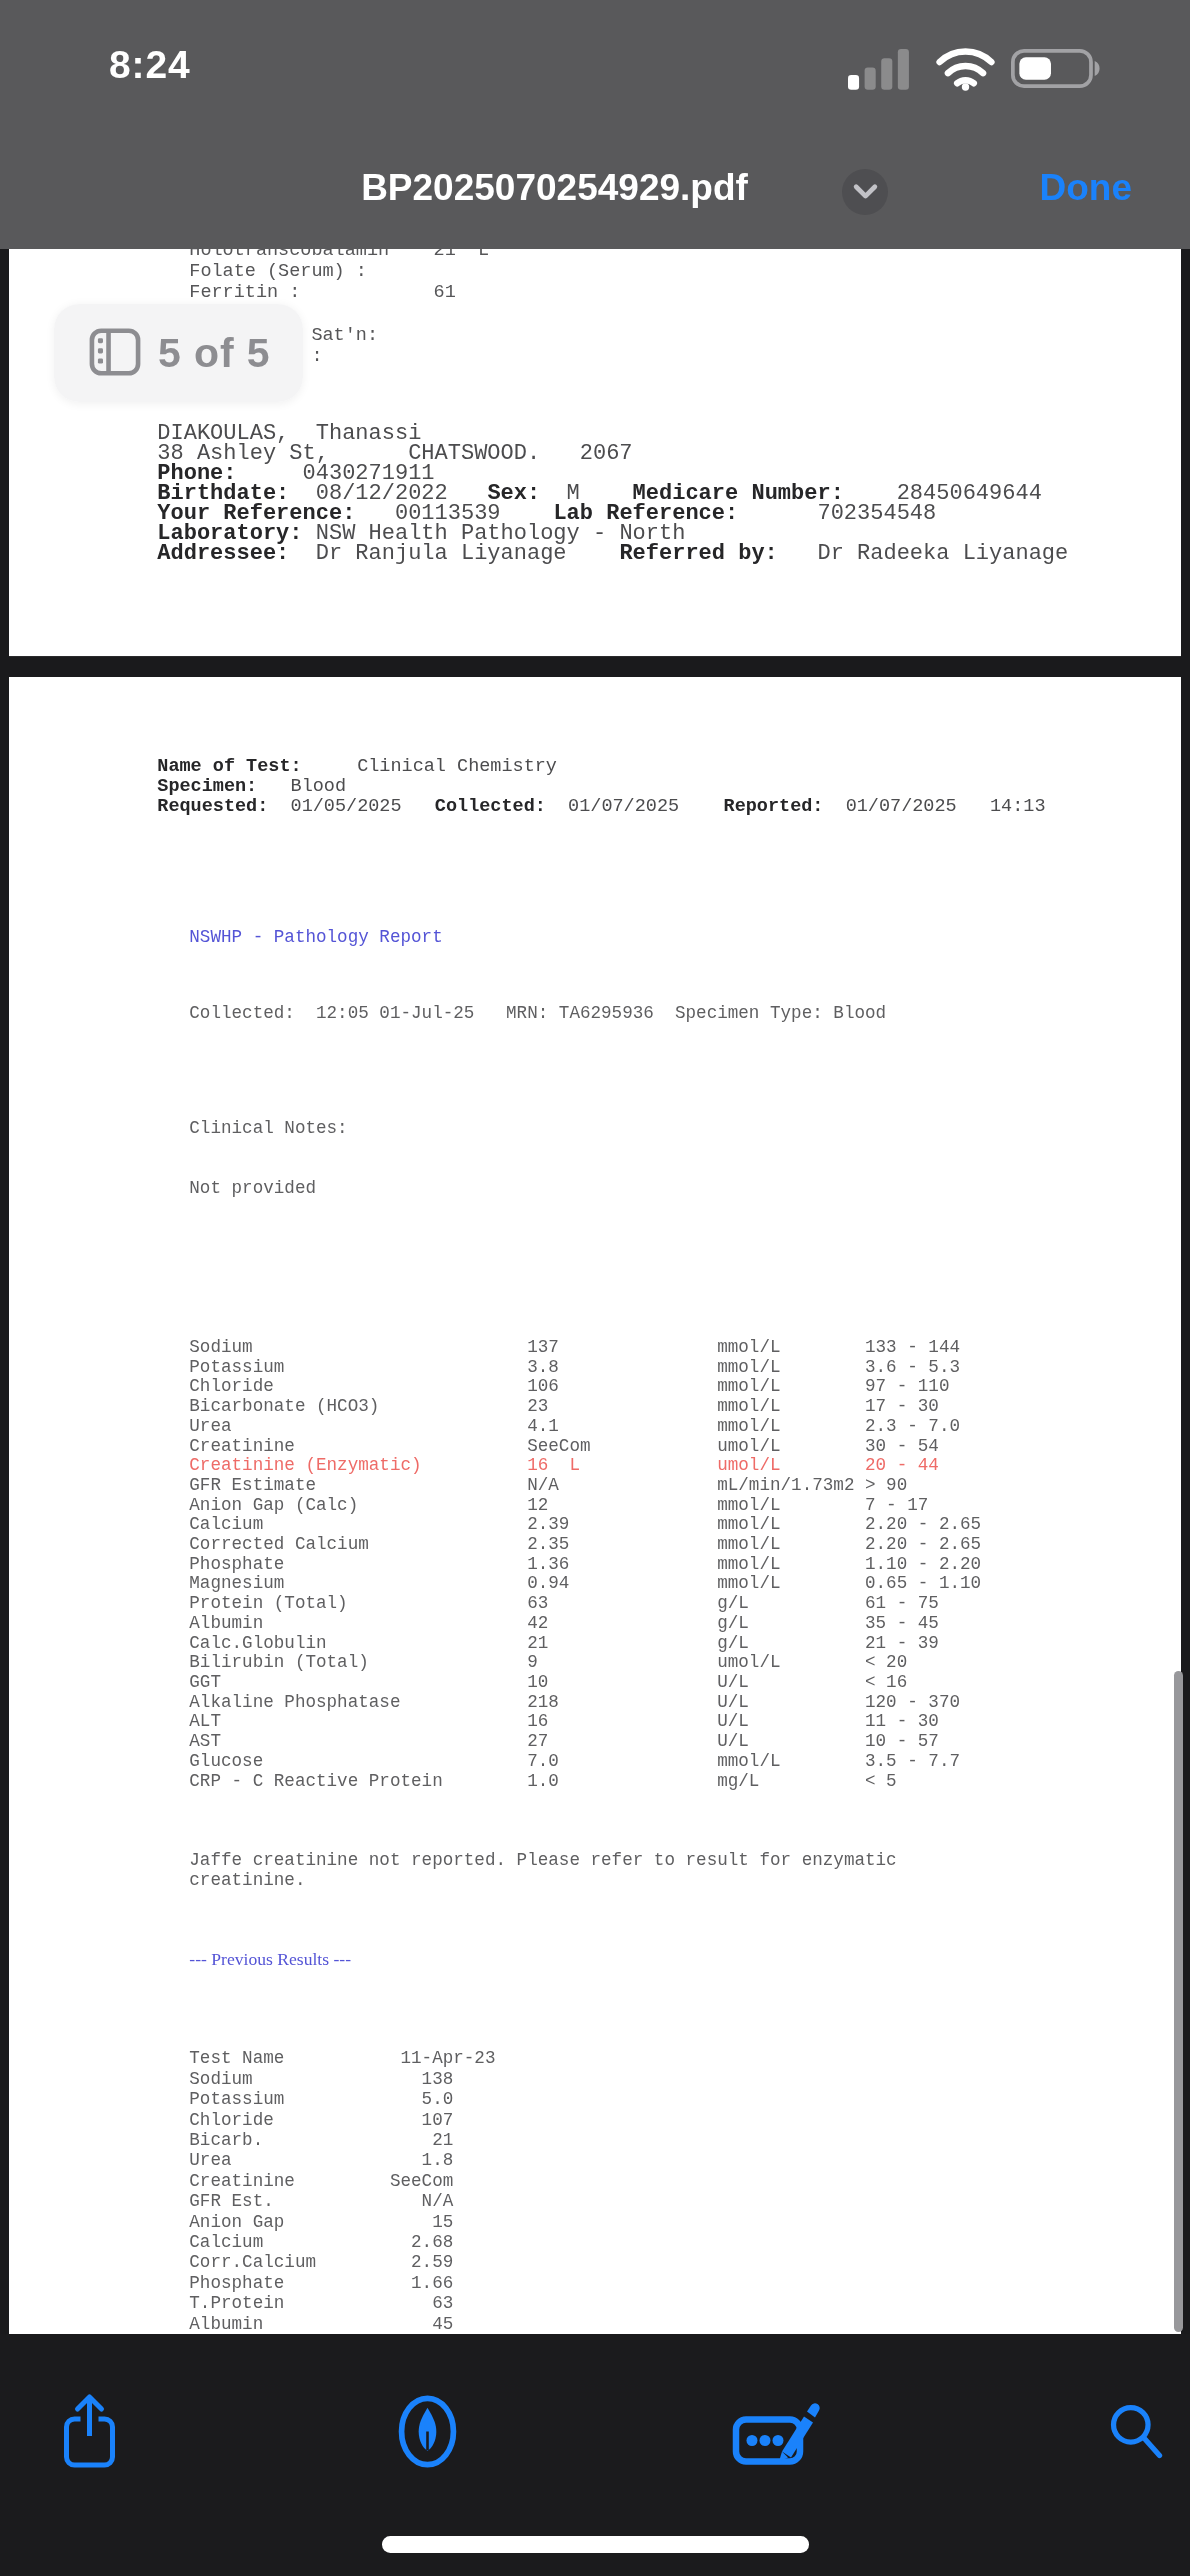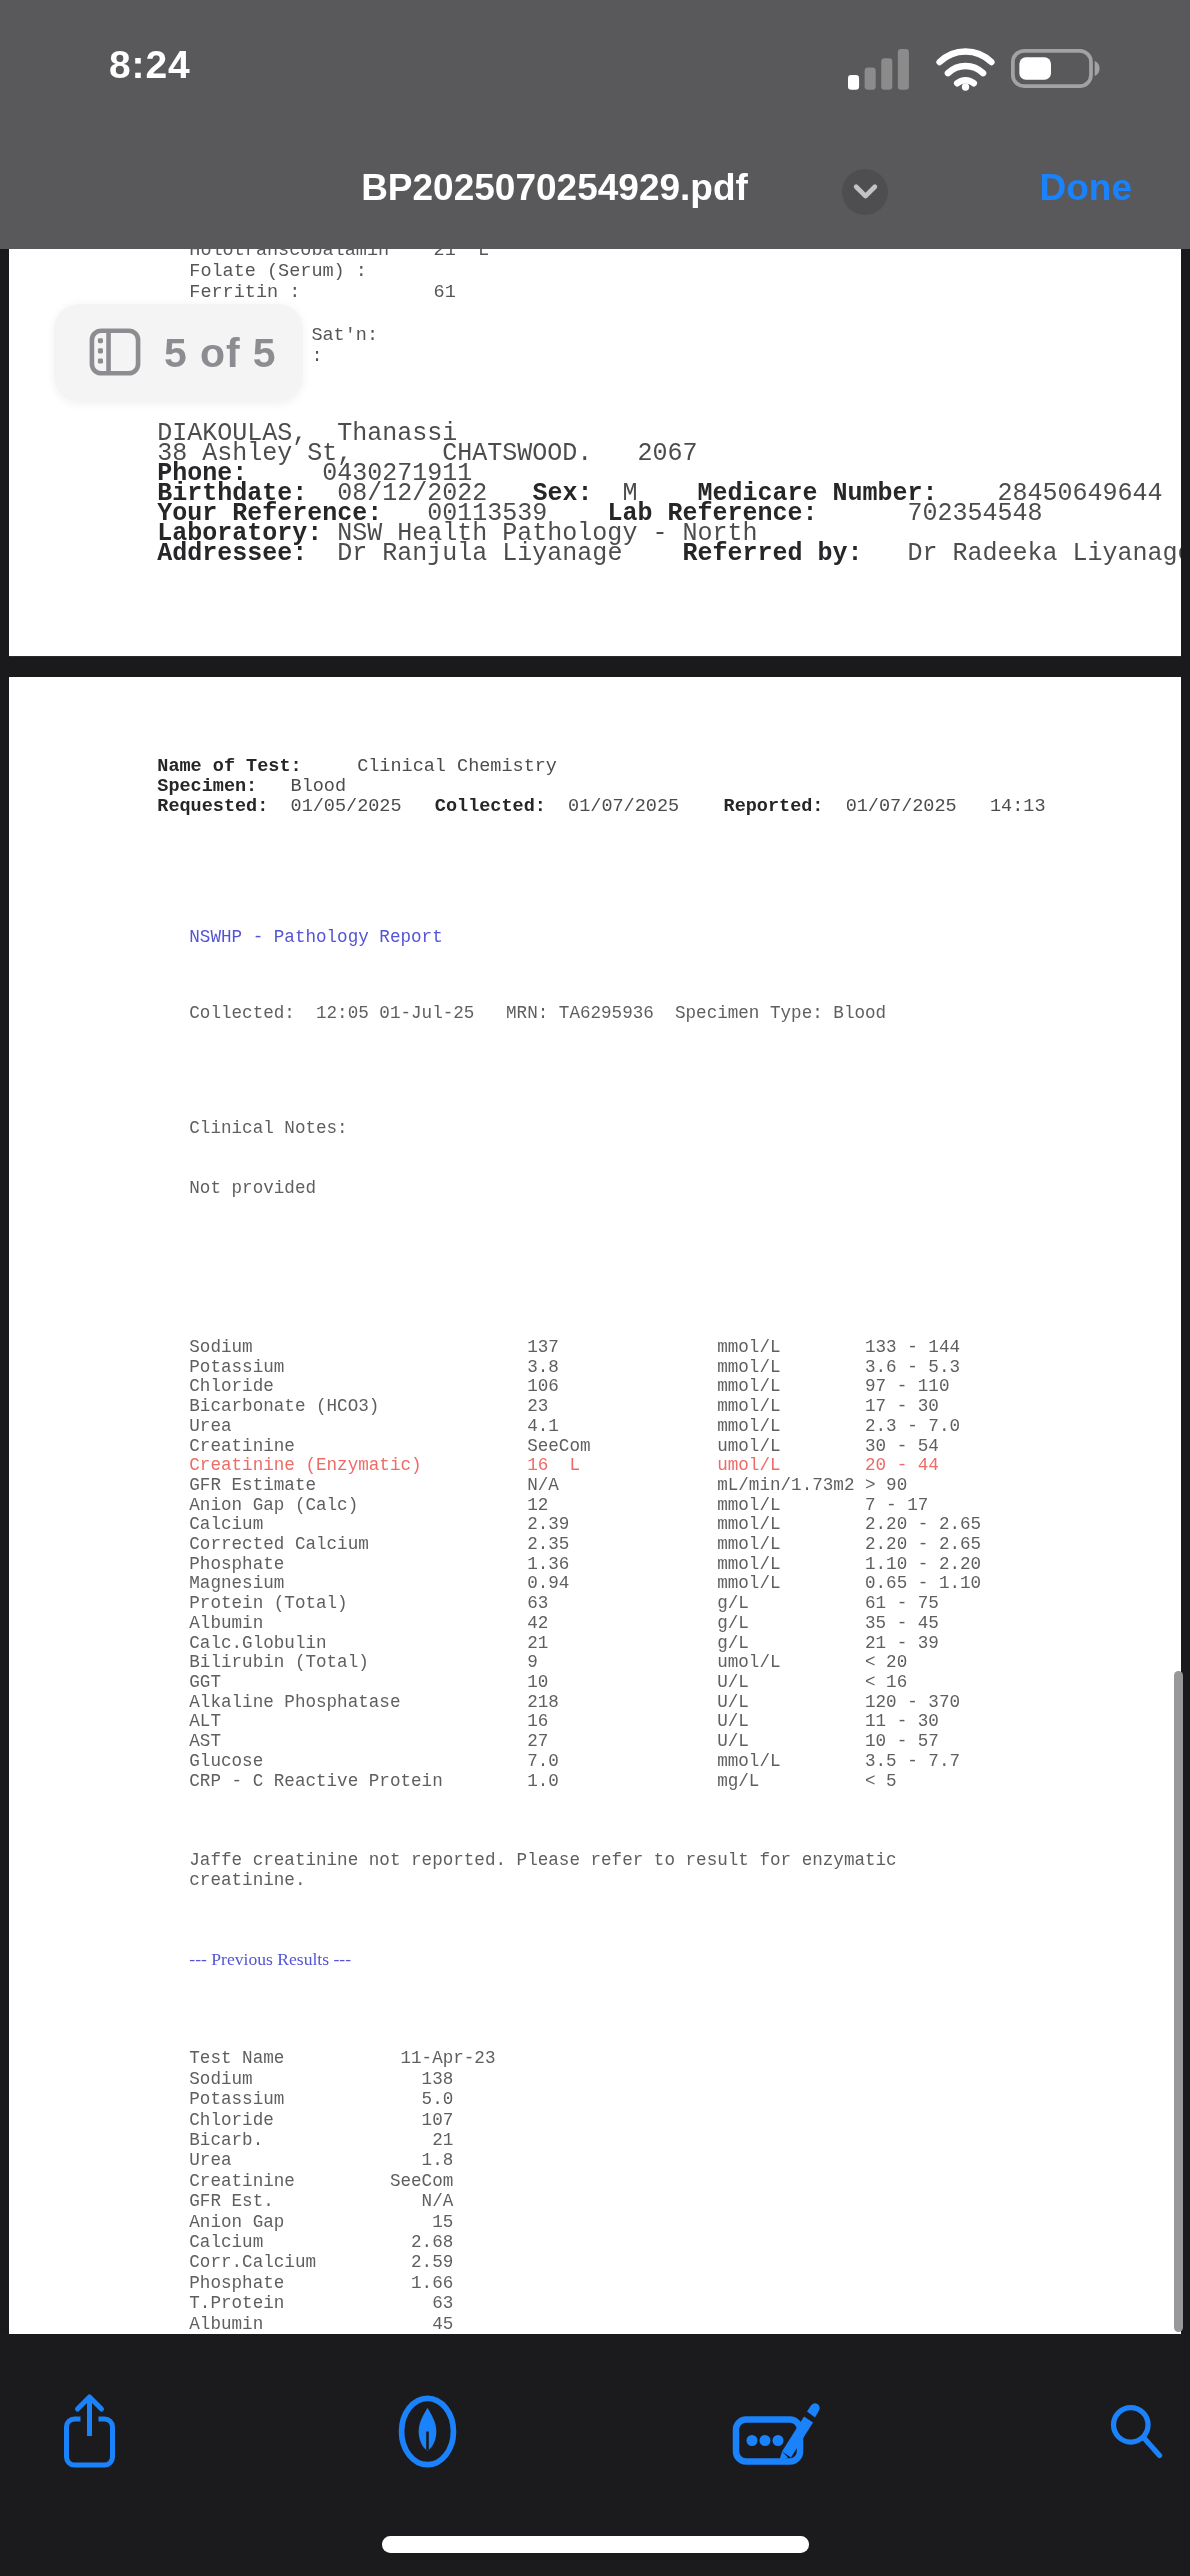--- a/index.html
+++ b/index.html
@@ -24,38 +24,38 @@
   
   .page{position:absolute;left:9.3px;width:1172px;background:#fff;overflow:hidden;box-shadow:0 0.9px 0 rgba(255,255,255,0.08);}
   .page1{top:249px;height:407px;}
   .page2{top:677px;height:2117px;}
 
   .mono{font-family:"Liberation Mono","DejaVu Sans Mono",monospace;white-space:pre;}
   .ln{white-space:pre;}
   .b{font-weight:bold;color:#262628;text-align:center;}
 
   .p1-top{margin:-9.3px 16px 0 180px;font-size:18.5px;line-height:21.3px;color:#565658;}
-  .p1-patient{margin:57px 0 0 148px;font-size:25px;line-height:20px;color:#4c4c4e;}
+  .p1-patient{margin:57px 0 0 148px;font-size:22px;line-height:20px;color:#4c4c4e;}
 
   .letterhead{padding-top:80px;margin-left:148px;font-size:18.5px;line-height:20px;color:#4c4c4e;}
   .report{margin-left:180px;font-size:17.6px;line-height:19.7px;color:#5f5f61;}
   .link-line{margin-top:72px;color:var(--link);}
   .collected-line{margin-top:16.7px;}
   .cnotes{margin-top:16.7px;}
   .main-table{margin-top:61px;}
   .main-table .red{color:var(--alert);}
   .note-block{margin-top:20.4px;}
   .prev-heading{margin-top:20.4px;color:var(--link);font-family:Liberation Serif, serif;}
   .prev-table{margin-top:39px;line-height:20.4px;}
 
   
   .pill{position:absolute;left:54px;top:304px;width:249px;height:98px;border-radius:25px;
         background:rgba(243,243,244,0.93);z-index:30;display:flex;align-items:center;
         box-shadow:0 1.9px 9.3px rgba(0,0,0,0.06);}
-  .pill .txt{color:#8d8d91;font-size:41px;font-weight:600;margin-left:23px;letter-spacing:0.9px;}
+  .pill .txt{color:#8d8d91;font-size:41px;font-weight:600;margin-left:17px;letter-spacing:0.9px;}
   .pill svg{margin-left:35px;}
 
   
   .scrollbar{position:absolute;left:1174px;top:1671px;width:9.3px;height:661px;border-radius:4.6px;background:#98989b;z-index:15;}
 
   
   .toolbar{position:absolute;left:0;top:2334px;width:1191px;height:242px;background:#1b1b1d;z-index:20;}
   .tb-btn{position:absolute;top:48px;width:102px;height:102px;display:flex;align-items:center;justify-content:center;}
   .home-indicator{position:absolute;left:382px;bottom:23px;width:427px;height:16.7px;border-radius:8.3px;background:#fff;z-index:25;}
 </style>

